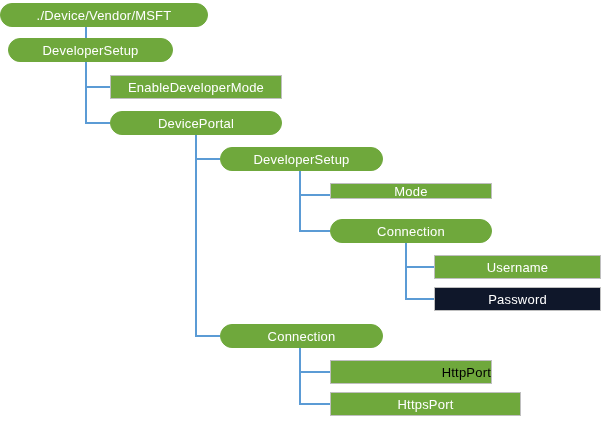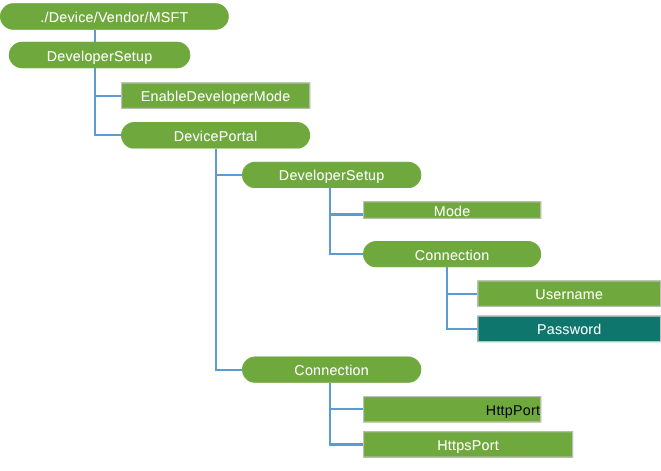--- a/index.html
+++ b/index.html
@@ -90,21 +90,21 @@
       </div>
       <div class="node rect" style="left: 330px; top: 183px; width: 162px; height: 16px; background: rgb(111, 168, 60); color: rgb(255, 255, 255); border-color: rgb(191, 191, 191);">
         <span class="node-label">Mode</span>
       </div>
       <div class="node rounded" style="left: 330px; top: 219px; width: 162px; height: 24px; background: rgb(111, 168, 60); color: rgb(255, 255, 255); border-radius: 12px; border-color: rgb(111, 168, 60);">
         <span class="node-label">Connection</span>
       </div>
       <div class="node rect" style="left: 434px; top: 255px; width: 167px; height: 24px; background: rgb(111, 168, 60); color: rgb(255, 255, 255); border-color: rgb(191, 191, 191);">
         <span class="node-label">Username</span>
       </div>
-      <div class="node rect" style="left: 434px; top: 287px; width: 167px; height: 24px; background: #0f766e; color: rgb(255, 255, 255); border-color: rgb(191, 191, 191);">
+      <div class="node rect" style="left: 434px; top: 287px; width: 167px; height: 24px; background: #0f172a; color: rgb(255, 255, 255); border-color: rgb(191, 191, 191);">
         <span class="node-label">Password</span>
       </div>
       <div class="node rounded" style="left: 220px; top: 324px; width: 163px; height: 24px; background: rgb(111, 168, 60); color: rgb(255, 255, 255); border-radius: 12px; border-color: rgb(111, 168, 60);">
         <span class="node-label">Connection</span>
       </div>
       <div class="node rect" style="left: 330px; top: 360px; width: 162px; height: 24px; background: rgb(111, 168, 60); color: #000000; border-color: rgb(191, 191, 191); justify-content: flex-end;">
         <span class="node-label">HttpPort</span>
       </div>
       <div class="node rect" style="left: 330px; top: 392px; width: 191px; height: 24px; background: rgb(111, 168, 60); color: rgb(255, 255, 255); border-color: rgb(191, 191, 191);">
         <span class="node-label">HttpsPort</span>

